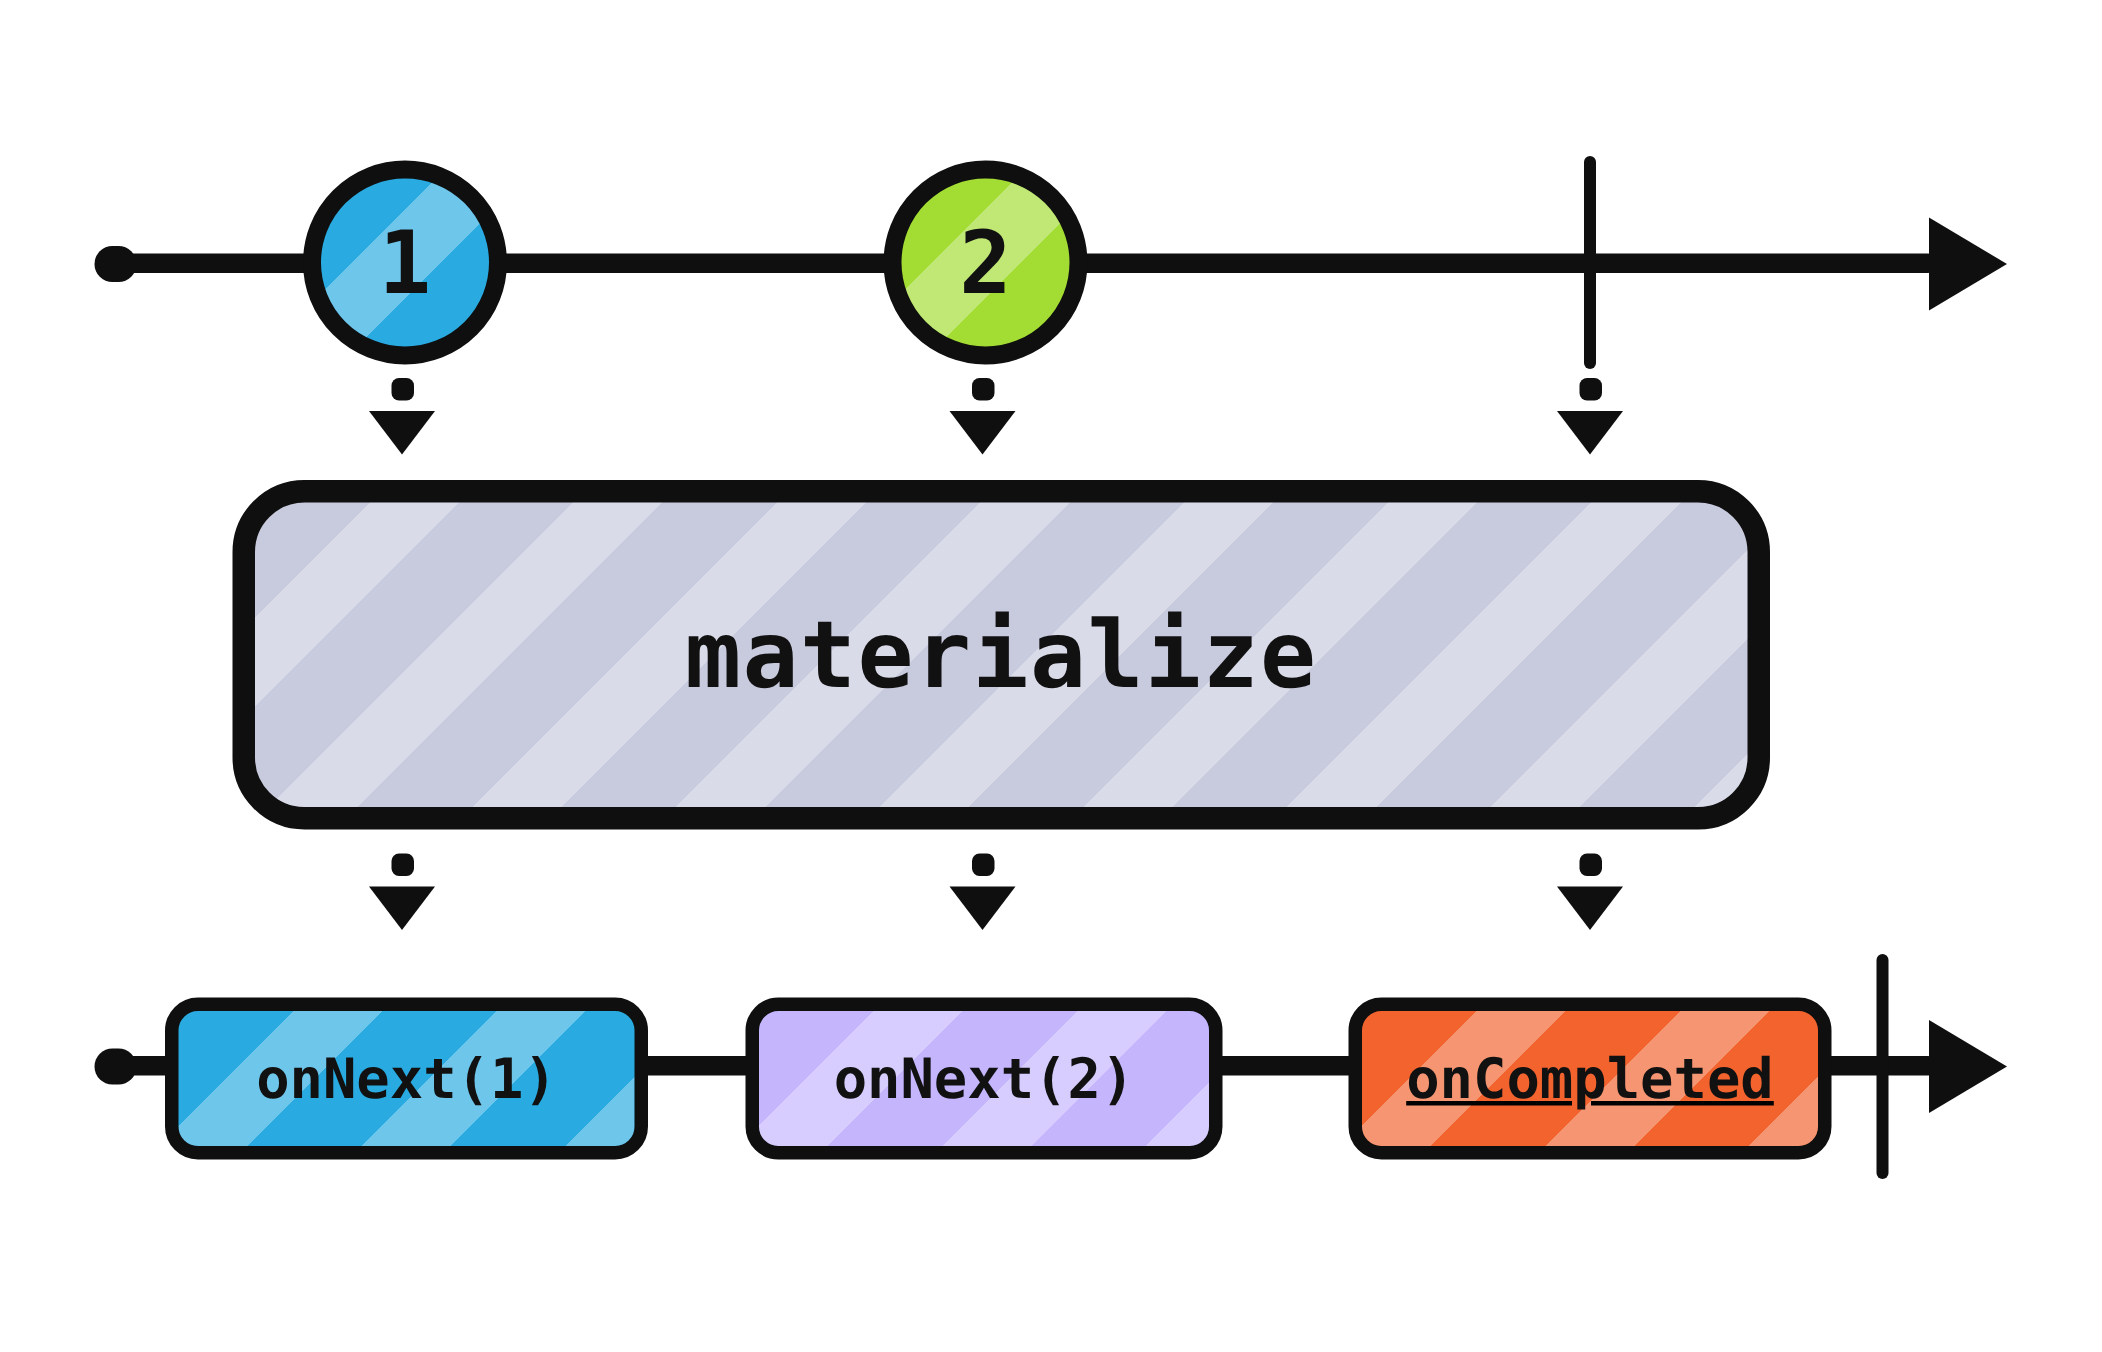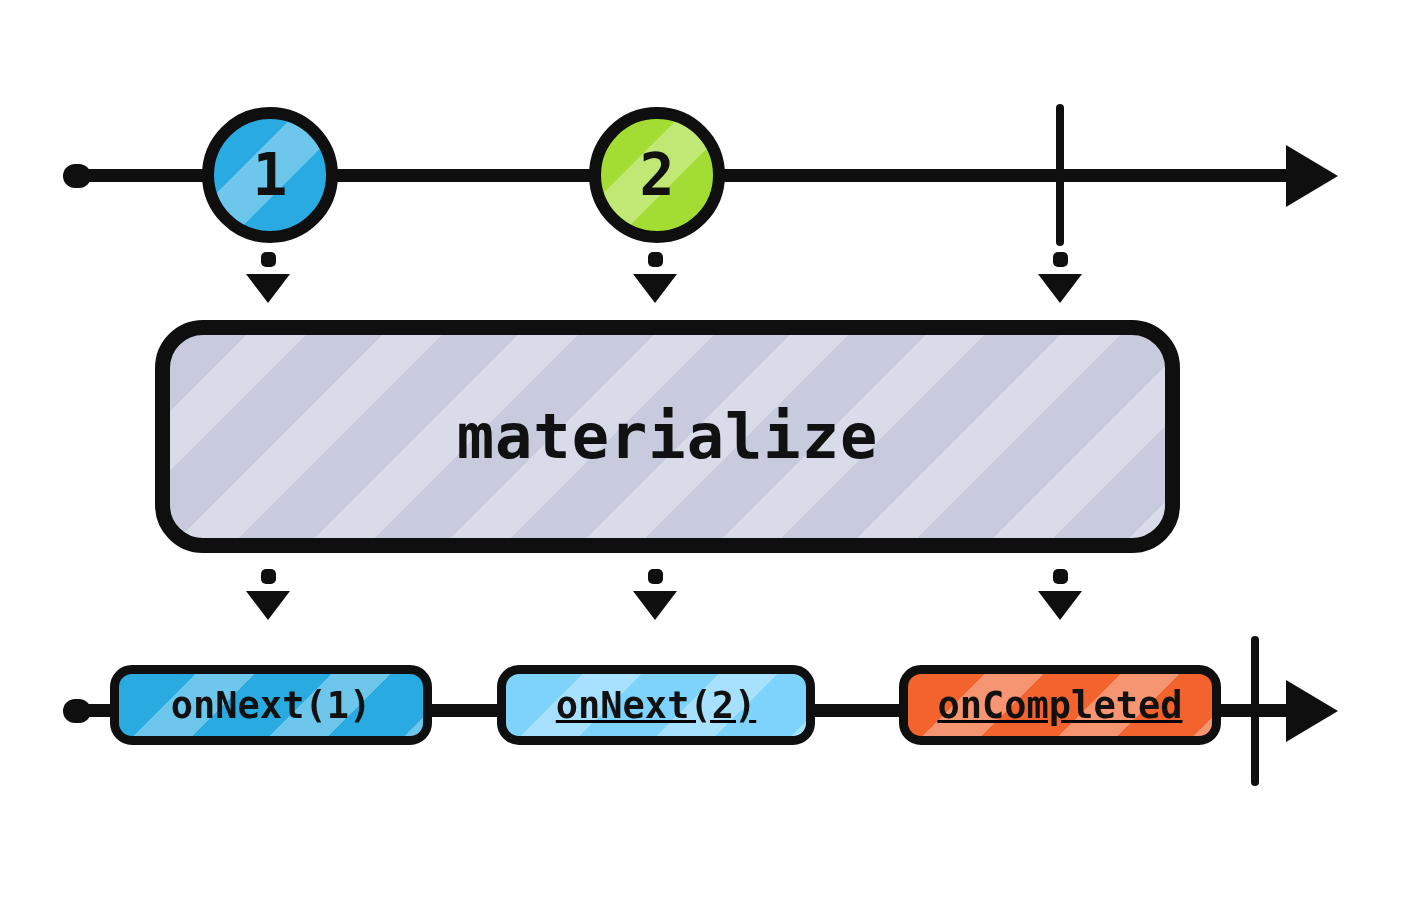--- a/index.html
+++ b/index.html
@@ -136,21 +136,21 @@
       position: relative;
       font-size: 62px;
       font-weight: bold;
       color: #111111;
       letter-spacing: 1px;
     }
 
     
     .event-box {
       position: absolute;
-      height: 80px;
+      height: 108px;
       box-sizing: border-box;
       border: 9px solid #0f0f0f;
       border-radius: 22px;
       display: flex;
       align-items: center;
       justify-content: center;
     }
     .ev-1 { left: 110px; top: 665px; width: 322px; }
     .ev-2 { left: 497px; top: 665px; width: 318px; }
     .ev-3 { left: 899px; top: 665px; width: 322px; text-decoration: underline; }
@@ -212,21 +212,21 @@
 
   <div class="line-cap cap-output"></div>
   <div class="timeline tl-output"></div>
   <div class="arrowhead ah-output"></div>
   <div class="complete-bar cb-output"></div>
 
   <div class="event-box ev-1 glossy" style="background-color: rgb(41, 171, 226);">
     <span class="event-label">onNext(1)</span>
   </div>
 
-  <div class="event-box ev-2 glossy" style="background-color: #7dd3fc; text-decoration: underline;">
+  <div class="event-box ev-2 glossy" style="background-color: #c4b5fd;">
     <span class="event-label">onNext(2)</span>
   </div>
 
   <div class="event-box ev-3 glossy" style="background-color: rgb(242, 99, 46);">
     <span class="event-label">onCompleted</span>
   </div>
 
 </div>
 
 </body></html>

